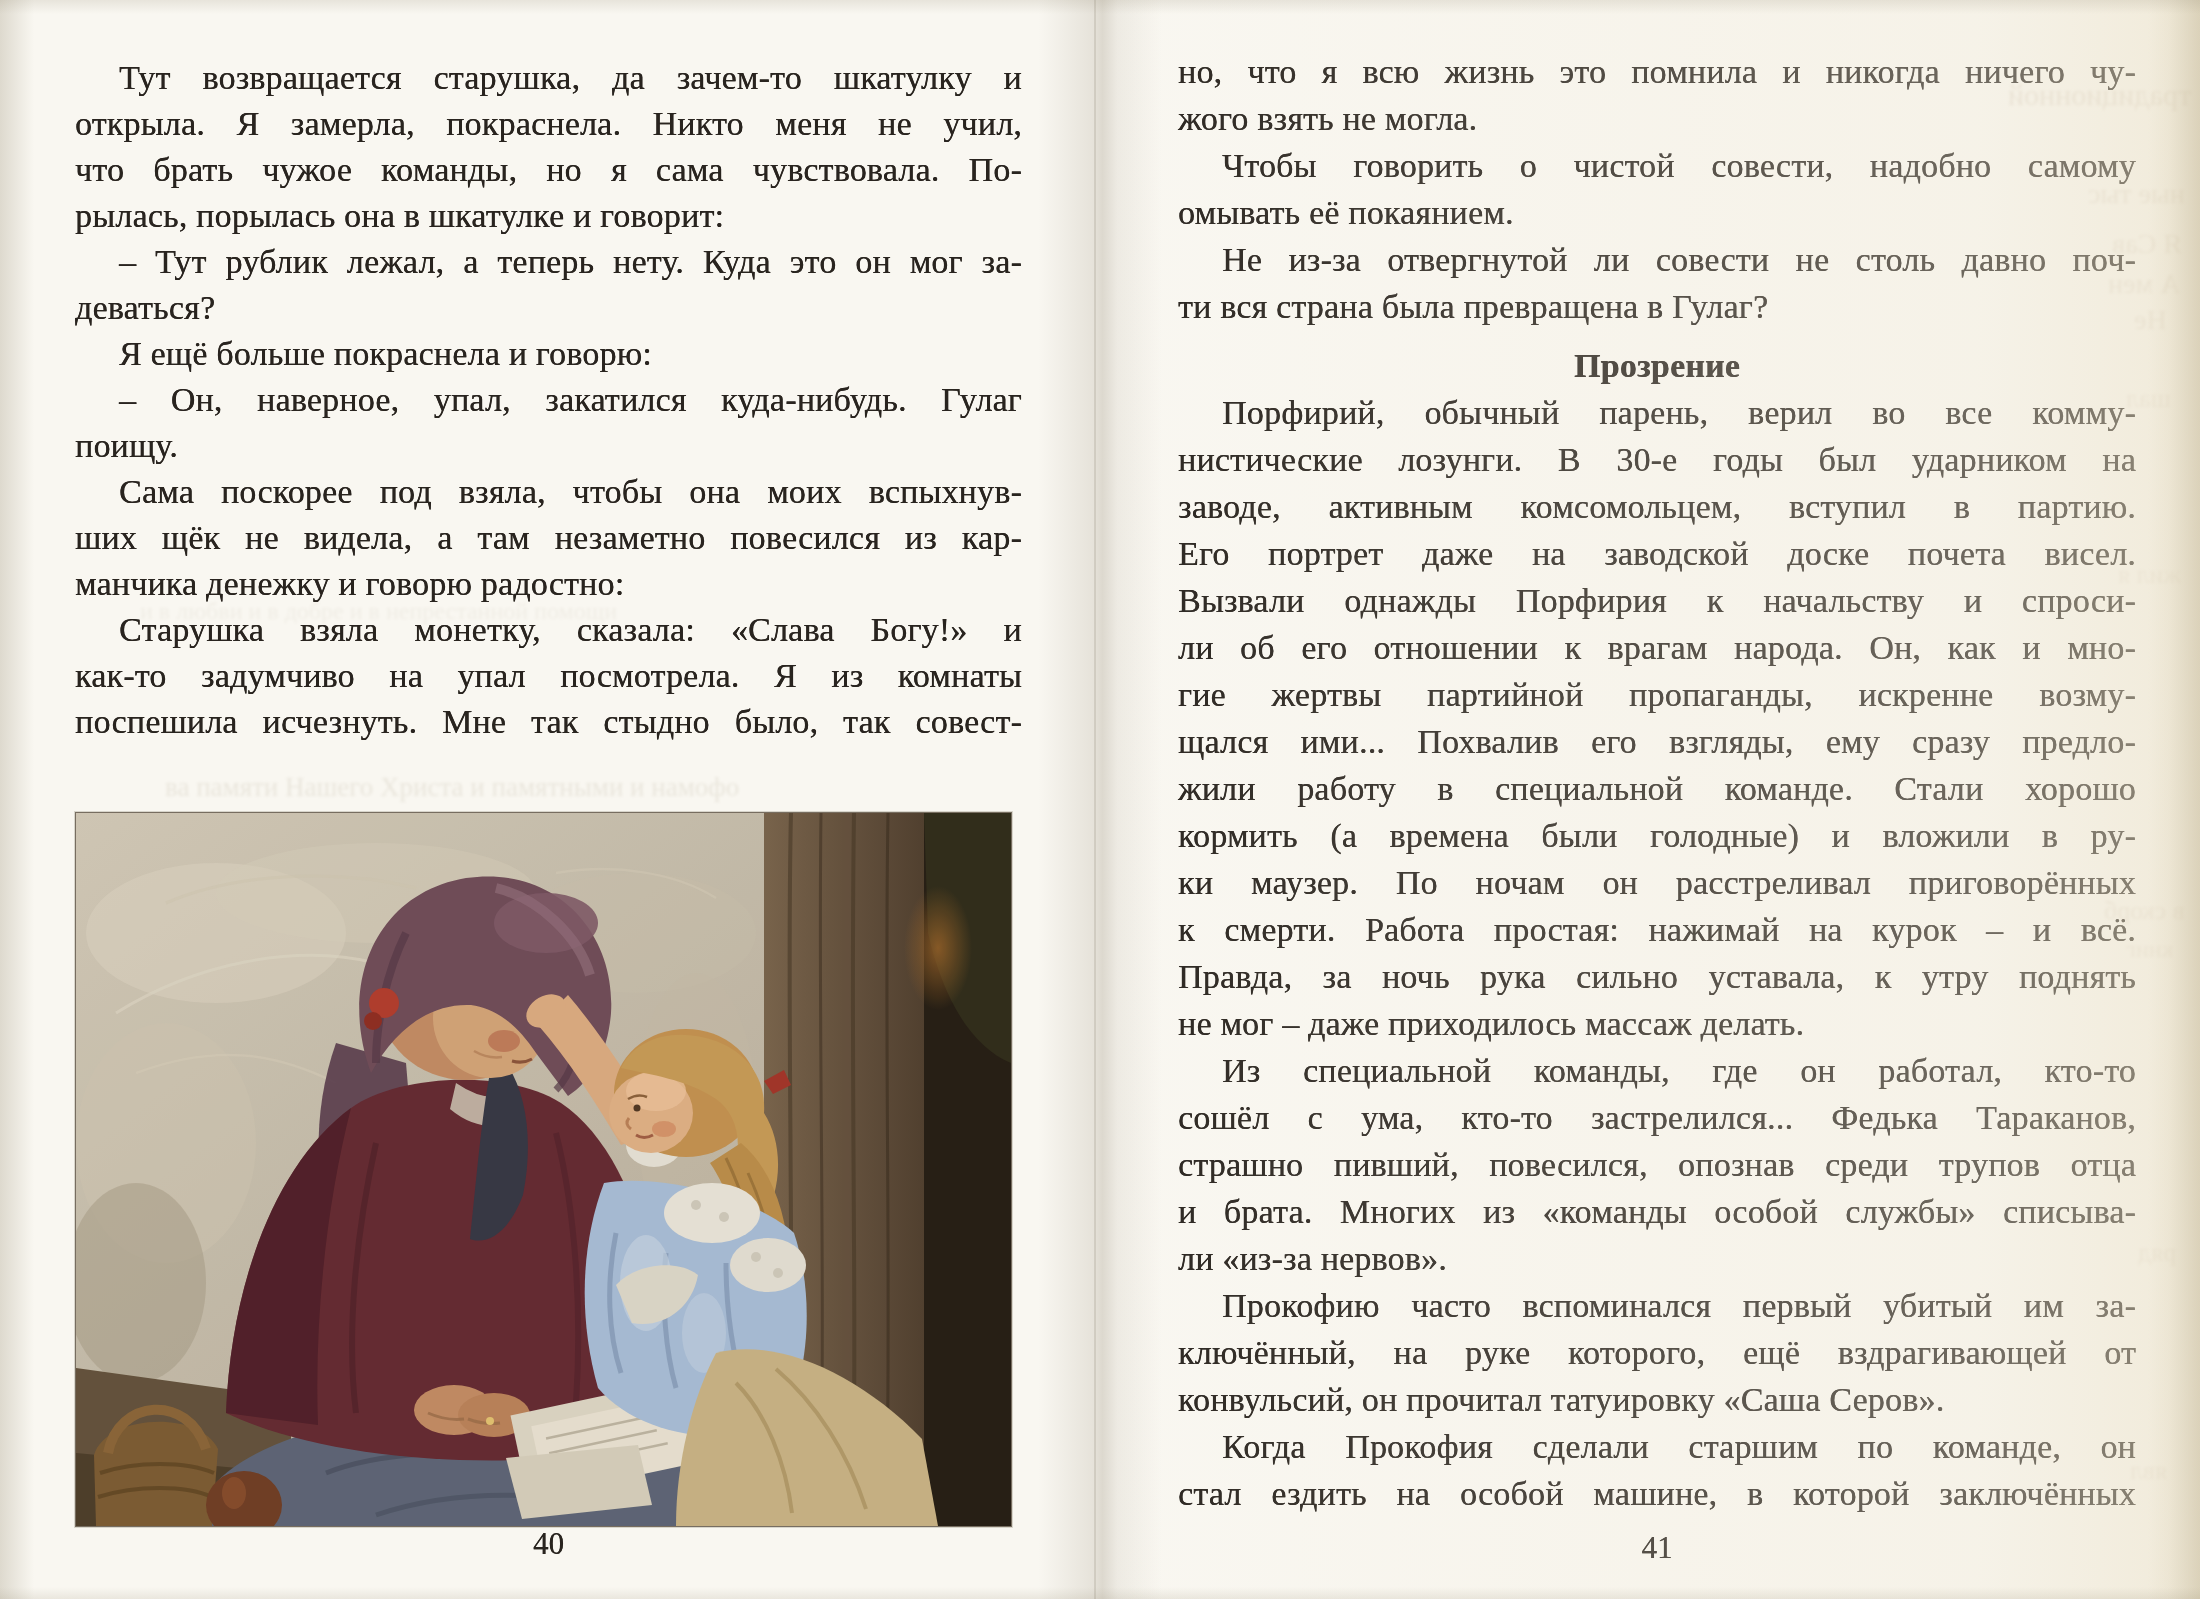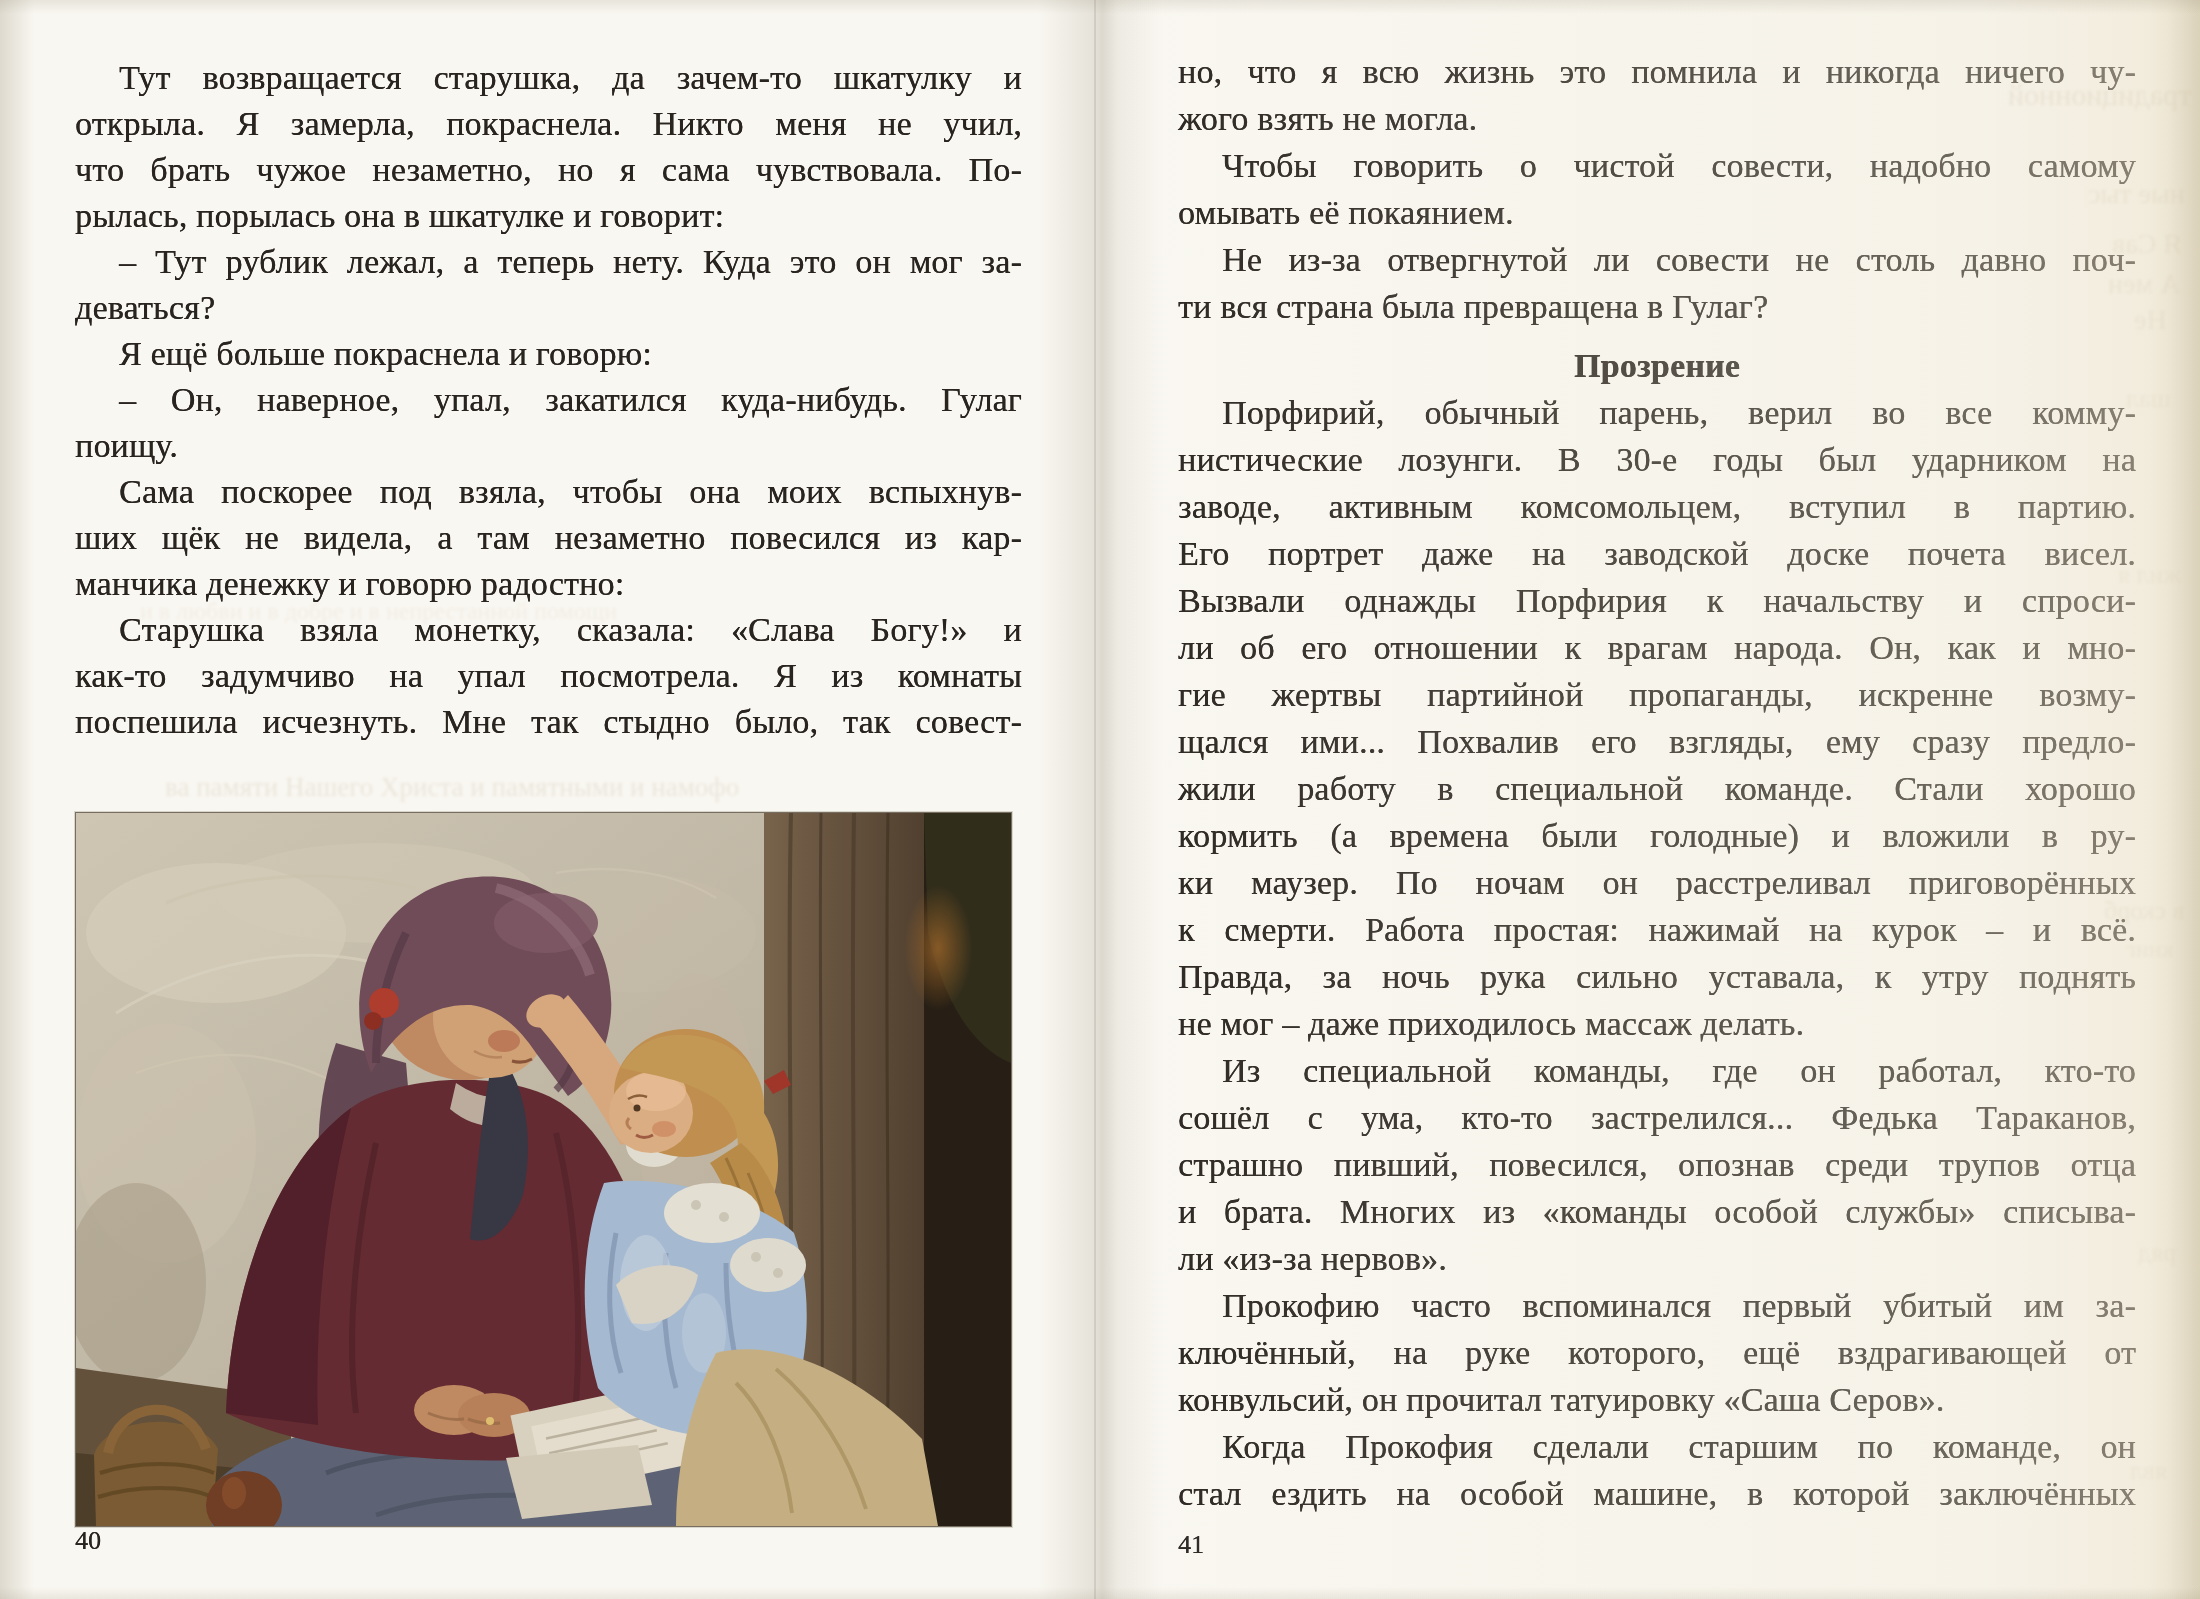--- a/index.html
+++ b/index.html
@@ -37,22 +37,22 @@
   .textblock-left{left:75px;top:55px;width:947px;line-height:46px;}
   .textblock-right{left:78px;top:48px;width:958px;line-height:47px;}
 
   .line{width:100%;text-align:justify;}
   .line.fill{text-align-last:justify;}
   .line.pstart{text-indent:44px;}
 
   .section-heading{font-weight:bold;text-align:center;font-size:34px;
     line-height:47px;margin:12px 0 0 0;text-shadow:.3px 0 0 currentColor;}
 
-  .page-number{position:absolute;width:947px;
-    font-size:26px;text-shadow:.2px 0 0 currentColor;}
+  .page-number{position:absolute;width:947px;text-align:center;
+    font-size:31px;text-shadow:.2px 0 0 currentColor;}
   .page-number-left{left:75px;top:1526px;}
   .page-number-right{left:78px;top:1530px;width:958px;}
 
   
   .painting{position:absolute;left:75px;top:812px;width:935px;height:713px;
     border:1px solid rgba(60,50,40,.55);box-shadow:0 0 0 1px rgba(120,110,90,.25);
     z-index:3;background:#bfb6a4;}
   .painting svg{display:block;width:100%;height:100%;}
 
   
@@ -82,21 +82,21 @@
       <div class="bleed mir" style="left: 2126px; top: 936px; font-size: 24px; opacity: 0.12;">книг</div>
       <div class="bleed mir" style="left: 2138px; top: 1238px; font-size: 26px; opacity: 0.12;">ряд</div>
       <div class="bleed mir" style="left: 2130px; top: 1456px; font-size: 26px; opacity: 0.12;">явл</div>
     </div>
 
   <div class="page page-left">
 
     <div class="textblock textblock-left">
         <div class="line pstart fill">Тут возвращается старушка, да зачем-то шкатулку и</div>
         <div class="line fill">открыла. Я замерла, покраснела. Никто меня не учил,</div>
-        <div class="line fill">что брать чужое незаметно, но я сама чувствовала. По-</div>
+        <div class="line fill">что брать чужое команды, но я сама чувствовала. По-</div>
         <div class="line">рылась, порылась она в шкатулке и говорит:</div>
         <div class="line pstart fill">– Тут рублик лежал, а теперь нету. Куда это он мог за-</div>
         <div class="line">деваться?</div>
         <div class="line pstart">Я ещё больше покраснела и говорю:</div>
         <div class="line pstart fill">– Он, наверное, упал, закатился куда-нибудь. Гулаг</div>
         <div class="line">поищу.</div>
         <div class="line pstart fill">Сама поскорее под взяла, чтобы она моих вспыхнув-</div>
         <div class="line fill">ших щёк не видела, а там незаметно повесился из кар-</div>
         <div class="line">манчика денежку и говорю радостно:</div>
         <div class="line pstart fill">Старушка взяла монетку, сказала: «Слава Богу!» и</div>

